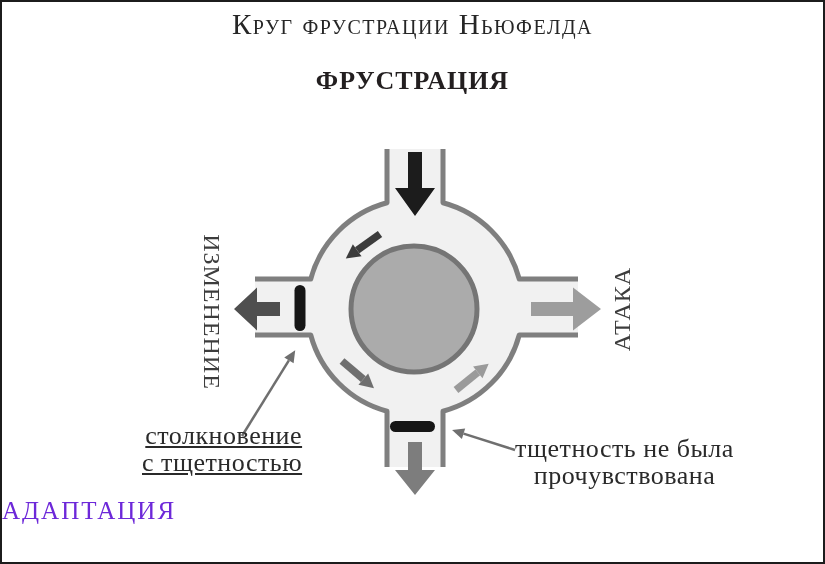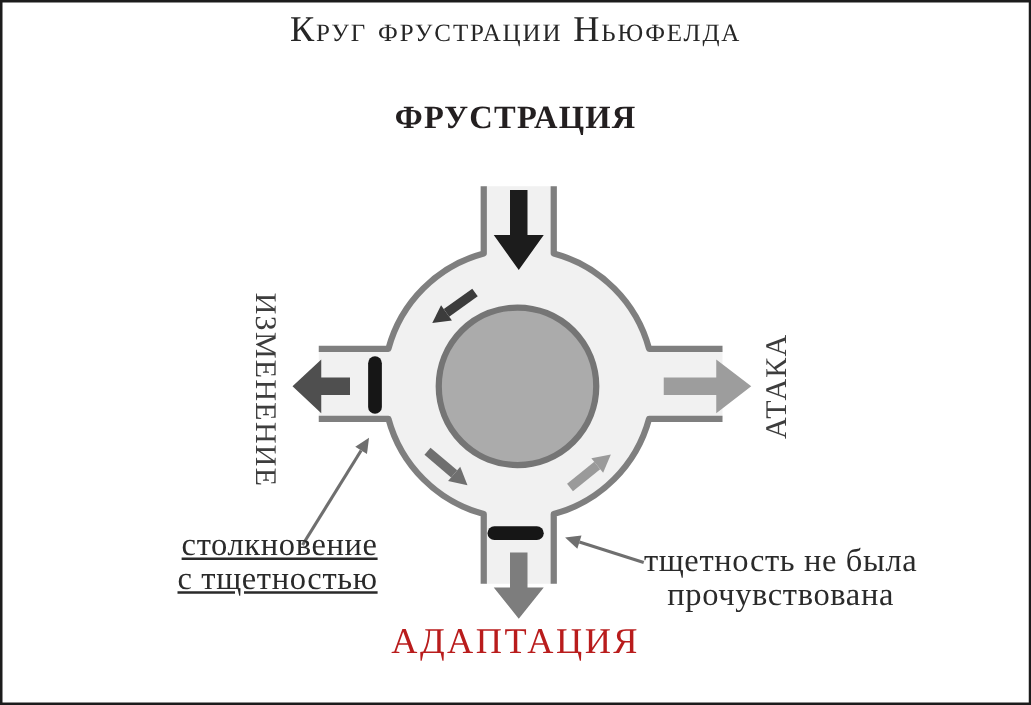--- a/index.html
+++ b/index.html
@@ -7,26 +7,26 @@
     position:relative;width:825px;height:564px;box-sizing:border-box;
     background:#ffffff;border:2px solid #1c1c1c;overflow:hidden;
     font-family:"Liberation Serif", serif;color:#262626;
   }
   .abs{position:absolute;}
   #title{
     top:6px;left:0;right:0;text-align:center;
     font-size:29px;font-variant:small-caps;letter-spacing:1.5px;color:#262626;
   }
   #label-top{
-    top:77px;left:0;right:0;text-align:center;
+    top:64px;left:0;right:0;text-align:center;
     font-size:26px;font-weight:bold;letter-spacing:1px;color:#231f20;
   }
   #label-bottom{
-    top:495px;left:0;right:0;text-align:center;
-    font-size:29px;letter-spacing:2px;color:#b91c1c;
+    top:495px;left:0;right:0;
+    font-size:25px;letter-spacing:2px;color:#6d28d9;
   }
   .side-label{
     font-size:24px;letter-spacing:1px;color:#3d3d3d;white-space:nowrap;
   }
   #label-left{left:209px;top:310px;transform:translate(-50%,-50%) rotate(90deg);}
   #label-right{left:620px;top:307px;transform:translate(-50%,-50%) rotate(-90deg);}
   .callout{
     font-size:26px;line-height:27px;letter-spacing:0.5px;color:#2a2a2a;
     white-space:pre-line;
   }

